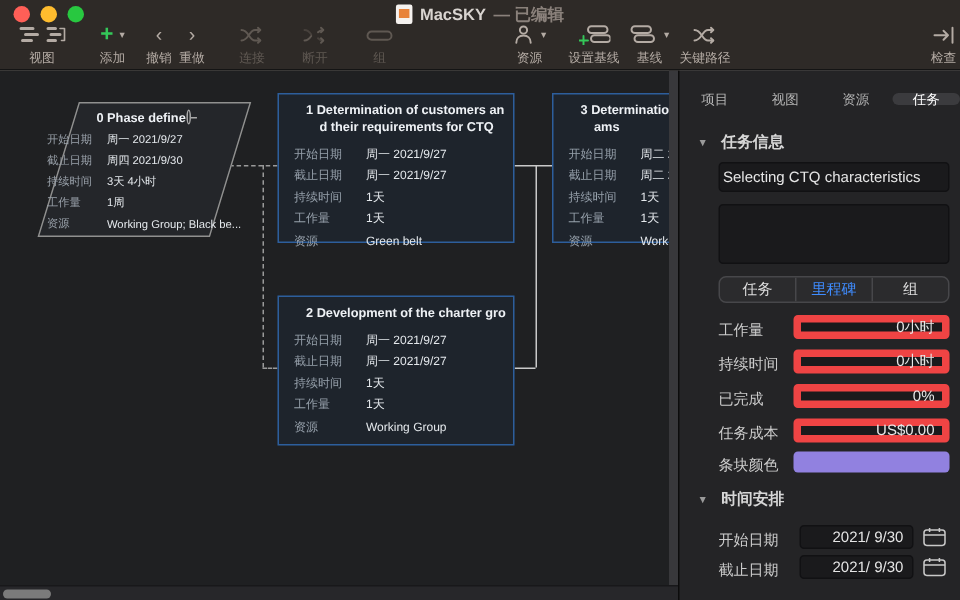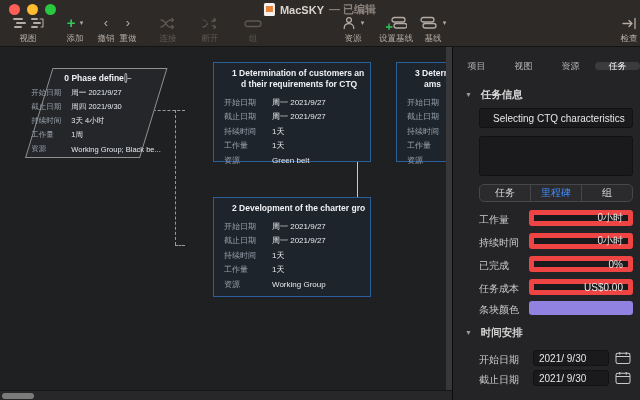--- a/index.html
+++ b/index.html
@@ -36,21 +36,21 @@
   .hthumb { position:absolute; left:2px; top:2px; width:32px; height:6px; border-radius:3px; background:#7b7b7b; }
 
   
   .cn { position:absolute; }
   .cn.h { border-top:1px solid #c9c9c9; height:0; }
   .cn.v { border-left:1px solid #c9c9c9; width:0; }
   .cn.dash.h { border-top:1px dashed #9a9a9a; }
   .cn.dash.v { border-left:1px dashed #9a9a9a; }
 
   
-  .tbox { position:absolute; background:#1e242c; border:1.5px solid #2d5e9c; color:#dfe3e8;margin-left:28px; }
+  .tbox { position:absolute; background:#1e242c; border:1.5px solid #2d5e9c; color:#dfe3e8; }
   .tb-t1,.tb-t2 { font-size:8.5px; font-weight:bold; color:#eef1f5; line-height:11px; white-space:nowrap; }
   .tb-t1 { padding-left:18px; padding-top:5px; }
   .tb-t2 { padding-left:27px; }
   .tb-rows { margin-top:5px; }
   .tb-row { height:14.5px; display:flex; align-items:center; padding-left:10px; font-size:8px; white-space:nowrap; }
   .tb-l { flex:0 0 48px; color:#96a0ab; }
   .tb-v { color:#e4e8ec; }
 
   .pbox { position:absolute; left:25px; top:21px; width:115px; height:90px;
     background:#24262a; border:1px solid #90908f; transform:skewX(-17deg);
@@ -71,35 +71,35 @@
     background:#242426; border-left:1px solid #0c0c0c; color:#c9c9c9; }
   .tabs { position:absolute; left:0; top:1px; width:188px; height:36px; display:flex; }
   .tab { flex:1; display:flex; flex-direction:column; align-items:center; justify-content:center;
     gap:1px; font-size:9px; color:#b3b3b3; border-radius:6px; margin:14px 1px; }
   .tab svg { stroke:currentColor; fill:none; stroke-width:1.2; stroke-linecap:round; stroke-linejoin:round; }
   .tab.selected { background:#3b3b3e; color:#ffffff; }
   .sec { position:absolute; left:12px; font-size:10.5px; font-weight:bold; color:#d6d6d6; }
   .sec .tri { display:inline-block; font-size:7px; color:#9a9a9a; margin-right:6px; transform:translateY(-1px); }
   .field { position:absolute; background:#1a1a1c; border:1px solid #111113; border-radius:3px; }
   .namefield { left:26px; top:61px; width:154px; height:20px; font-size:10px; color:#e6e6e6;
-    display:flex; align-items:center; padding-left:13px; white-space:nowrap; overflow:hidden; }
+    display:flex; align-items:center; padding-left:2px; white-space:nowrap; overflow:hidden; }
   .notes { left:26px; top:89px; width:154px; height:40px; }
   .seg { position:absolute; left:26px; top:137px; width:154px; height:18px; display:flex;
     background:#2b2b2d; border:1px solid #47474a; border-radius:5px; overflow:hidden; }
   .seg .sg { flex:1; display:flex; align-items:center; justify-content:center; font-size:10px; color:#dddddd; }
   .seg .sg + .sg { border-left:1px solid #47474a; }
   .seg .sg.selected { color:#3f8cff; }
   .srow-l { position:absolute; left:26px; font-size:10px; color:#cccccc; white-space:nowrap; }
   .srow-f { position:absolute; left:76px; width:104px; height:16px; background:#1a1a1c;
     border:5px solid #ef4444; border-radius:3px; display:flex; align-items:center;
     justify-content:flex-end; padding-right:5px; font-size:10px; color:#e6e6e6; white-space:nowrap; }
   .swatch { position:absolute; left:76px; top:254px; width:104px; height:14px; border-radius:3px; }
   .datef { position:absolute; left:80px; width:76px; height:16px; background:#1a1a1c;
     border:1px solid #111113; border-radius:3px; display:flex; align-items:center;
-    padding-left:5px; font-size:10px; color:#e6e6e6; white-space:nowrap; }
+    padding-left:21px; font-size:10px; color:#e6e6e6; white-space:nowrap; }
   .calbtn { position:absolute; left:160px; width:20px; height:16px; display:flex;
     align-items:center; justify-content:center; color:#c9c9c9; }
   .calbtn svg { stroke:currentColor; fill:none; stroke-width:1.1; }
 </style>
 </head>
 <body>
 
 <div class="app">
 
   <div class="header">
@@ -201,20 +201,30 @@
     </div>
     <div class="titem" style="left:416px;width:34px">
       <div class="ticon">
           <svg width="19" height="14" viewBox="0 0 19 14">
             <rect x="1" y="1.5" width="13" height="4.5" rx="2.25"></rect>
             <rect x="3" y="7.5" width="13" height="4.5" rx="2.25"></rect>
           </svg>
           <span class="chev">▾</span>
         </div>
       <div class="tlabel">基线</div>
+    </div>
+    <div class="titem" style="left:448px;width:44px">
+      <div class="ticon">
+          <svg width="17" height="13" viewBox="0 0 17 13">
+            <path d="M1 10C6 10 6 3 10 3h3.5"></path>
+            <path d="M1 3C6 3 6 10 10 10h3.5"></path>
+            <path d="M12 1.5 13.5 3 12 4.5M12 8.5 13.5 10 12 11.5"></path>
+          </svg>
+        </div>
+      <div class="tlabel">关键路径</div>
     </div>
     <div class="titem" style="left:612px;width:34px">
       <div class="ticon">
           <svg width="15" height="13" viewBox="0 0 15 13">
             <path d="M1 6.5h9M7 3.5l3 3-3 3M13 1.5v10"></path>
           </svg>
         </div>
       <div class="tlabel">检查</div>
     </div>
   </div>

